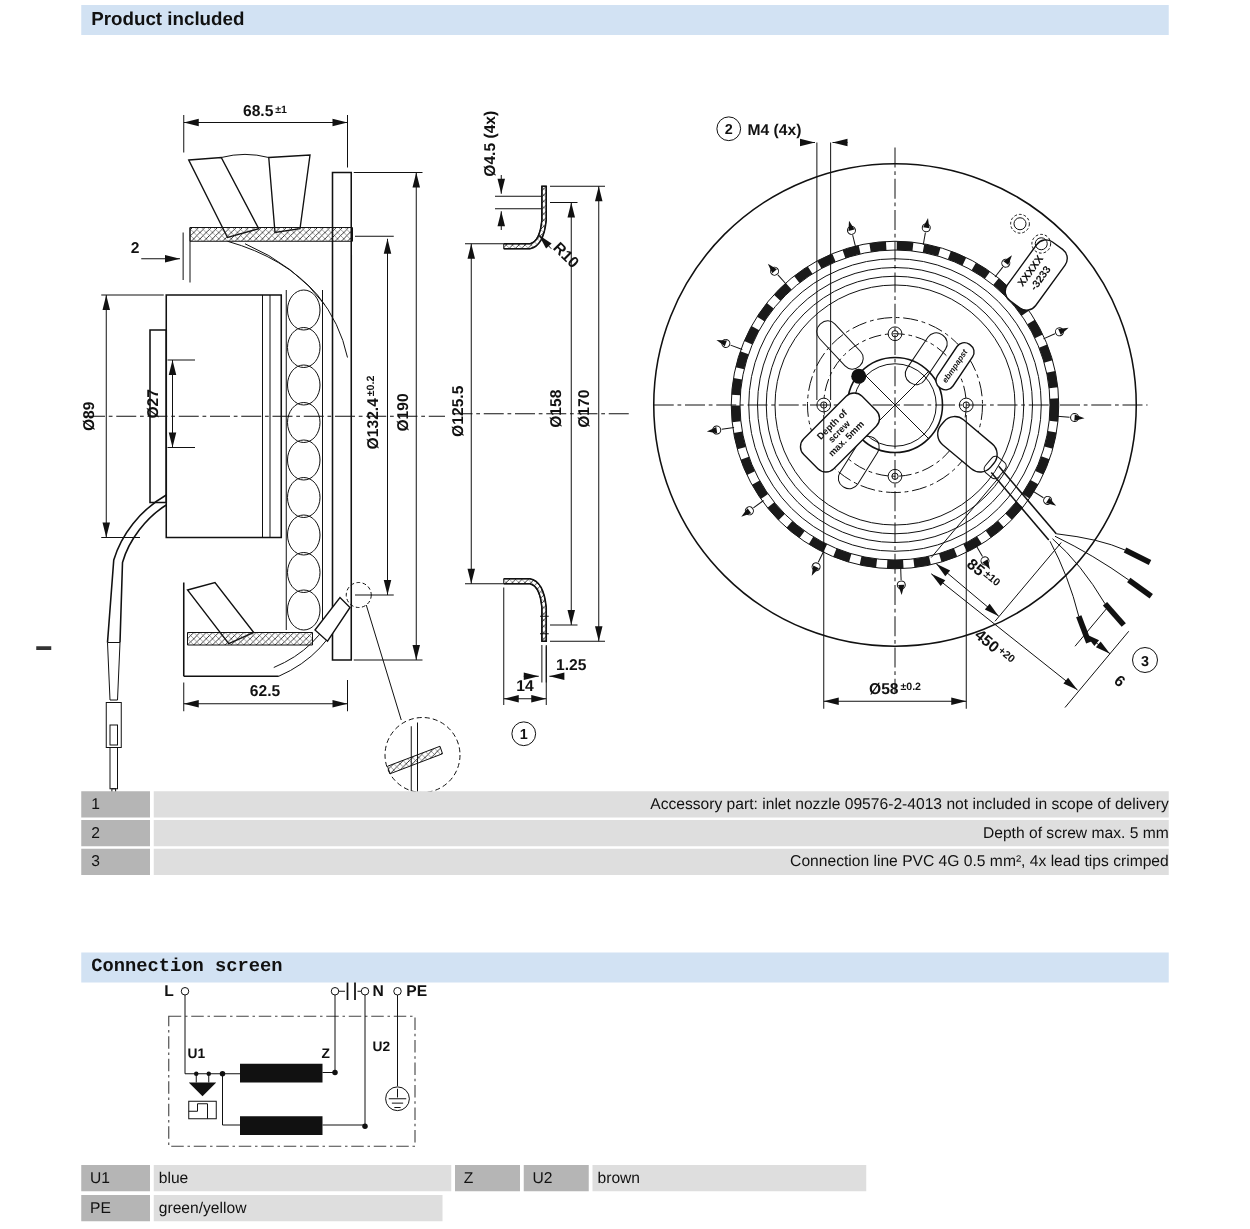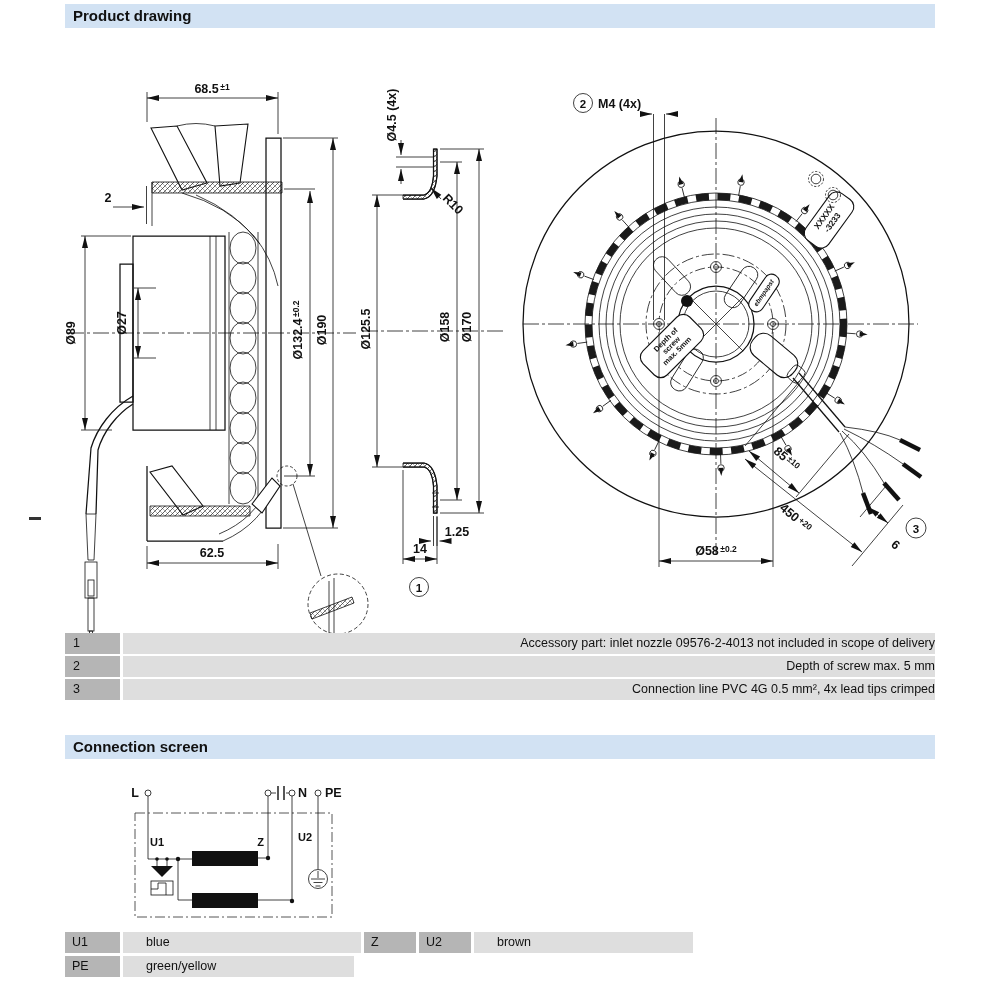--- a/index.html
+++ b/index.html
@@ -1,46 +1,46 @@
 <!DOCTYPE html>
 <html style="--header_bg: #d2e2f3; --cell_label_bg: #b5b5b5; --cell_value_bg: #dedede; --line_color: #111111;"><head>
 <meta charset="utf-8">
 <style>
   html,body{margin:0;padding:0;background:#fff;}
   body{width:1000px;height:983px;position:relative;font-family:"Liberation Sans",sans-serif;color:#111;overflow:hidden;}
   .sec-header{position:absolute;left:65px;width:870px;height:24px;background:var(--header_bg,#d2e2f3);
     font-size:15px;font-weight:bold;line-height:24px;padding-left:8px;box-sizing:border-box;}
-  #hdr1{top:4px;} #hdr2{top:735px;}
+  #hdr1{top:4px;} #hdr2{top:762px;font-family:Liberation Mono, monospace;}
   .draw-wrap{position:absolute;left:0;top:40px;width:1000px;height:595px;margin-top:36px;}
   .wire-wrap{position:absolute;left:0;top:775px;width:1000px;height:150px;}
   svg{display:block;}
   svg text{font-family:"Liberation Sans",sans-serif;fill:#111;}
   .ol{fill:none;stroke:#111;stroke-width:1.25;}
   .ol2{fill:#fff;stroke:#111;stroke-width:1.1;}
   .thin{fill:none;stroke:#111;stroke-width:0.8;}
   .dim{fill:none;stroke:#111;stroke-width:0.8;}
   .cl{fill:none;stroke:#111;stroke-width:0.8;stroke-dasharray:16 3 3 3;}
   .dt{font-size:12.5px;font-weight:bold;}
   .ct{font-size:11.5px;font-weight:bold;}
   .hatchf{fill:url(#hatch);stroke:#111;stroke-width:0.8;}
   .blk{fill:#111;stroke:none;}
   .notes{position:absolute;left:65px;top:633px;width:870px;font-size:12.5px;}
   .note-row{display:flex;height:21px;margin-bottom:2px;line-height:21px;}
   .note-num{width:55px;background:var(--cell_label_bg,#b5b5b5);padding-left:8px;box-sizing:border-box;margin-right:3px;}
   .note-txt{flex:1;background:var(--cell_value_bg,#dedede);padding-left:12px;box-sizing:border-box;text-align:right;}
   .wtable{position:absolute;left:65px;top:932px;width:870px;font-size:12.5px;}
   .wrow{display:flex;height:21px;line-height:21px;margin-bottom:3px;}
   .wl{background:var(--cell_label_bg,#b5b5b5);padding-left:7px;box-sizing:border-box;margin-right:3px;}
-  .wv{background:var(--cell_value_bg,#dedede);padding-left:23px;box-sizing:border-box;margin-right:3px;}
+  .wv{background:var(--cell_value_bg,#dedede);padding-left:4px;box-sizing:border-box;margin-right:3px;}
   .page-dash{position:absolute;left:29px;top:517px;width:12px;height:2.5px;background:#333;}
 </style>
 </head>
 <body>
 
-<div id="hdr1" class="sec-header">Product drawing</div>
+<div id="hdr1" class="sec-header">Product included</div>
 
 <div class="draw-wrap">
 <svg viewBox="0 40 1000 595" width="1000" height="595">
   <defs>
     <pattern id="hatch" patternUnits="userSpaceOnUse" width="5" height="5">
       <path d="M0,5 L5,0" stroke="#222" stroke-width="0.7"></path>
       <path d="M0,0 L5,5" stroke="#222" stroke-width="0.35"></path>
     </pattern>
     <marker id="ar" markerWidth="13" markerHeight="8" refX="12.5" refY="4" orient="auto-start-reverse" markerUnits="userSpaceOnUse">
       <path d="M0.5,1 L12.5,4 L0.5,7 Z" fill="#111"></path>

